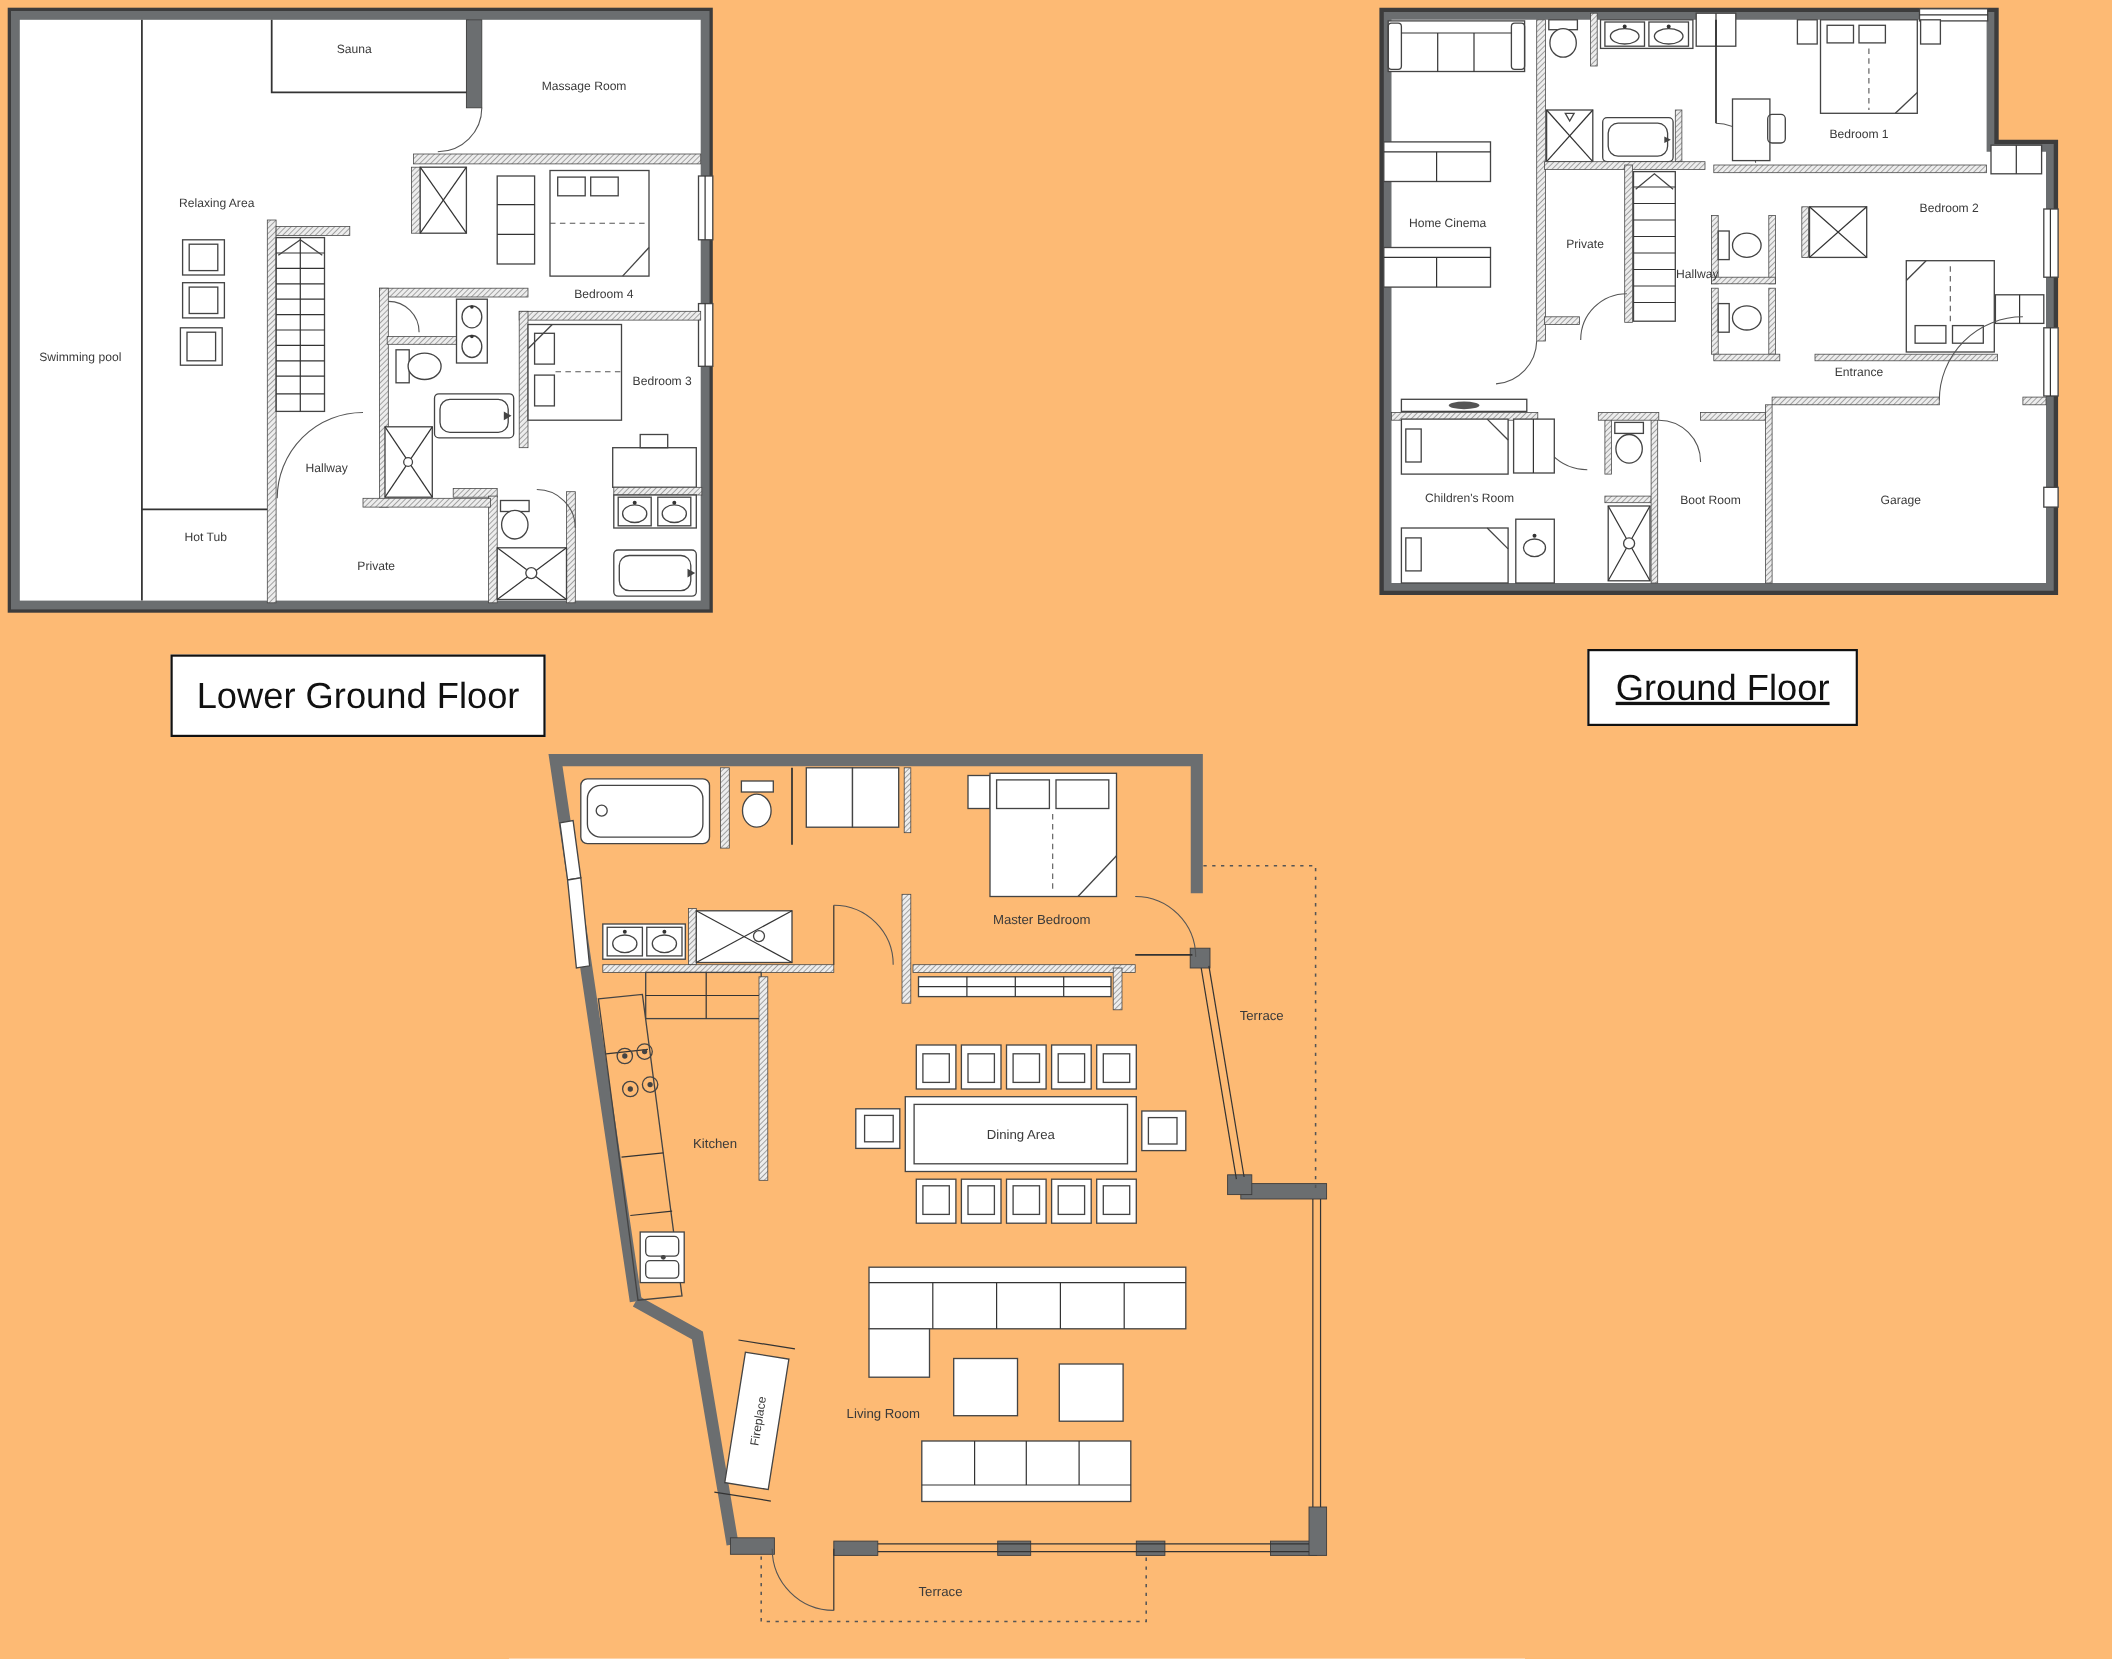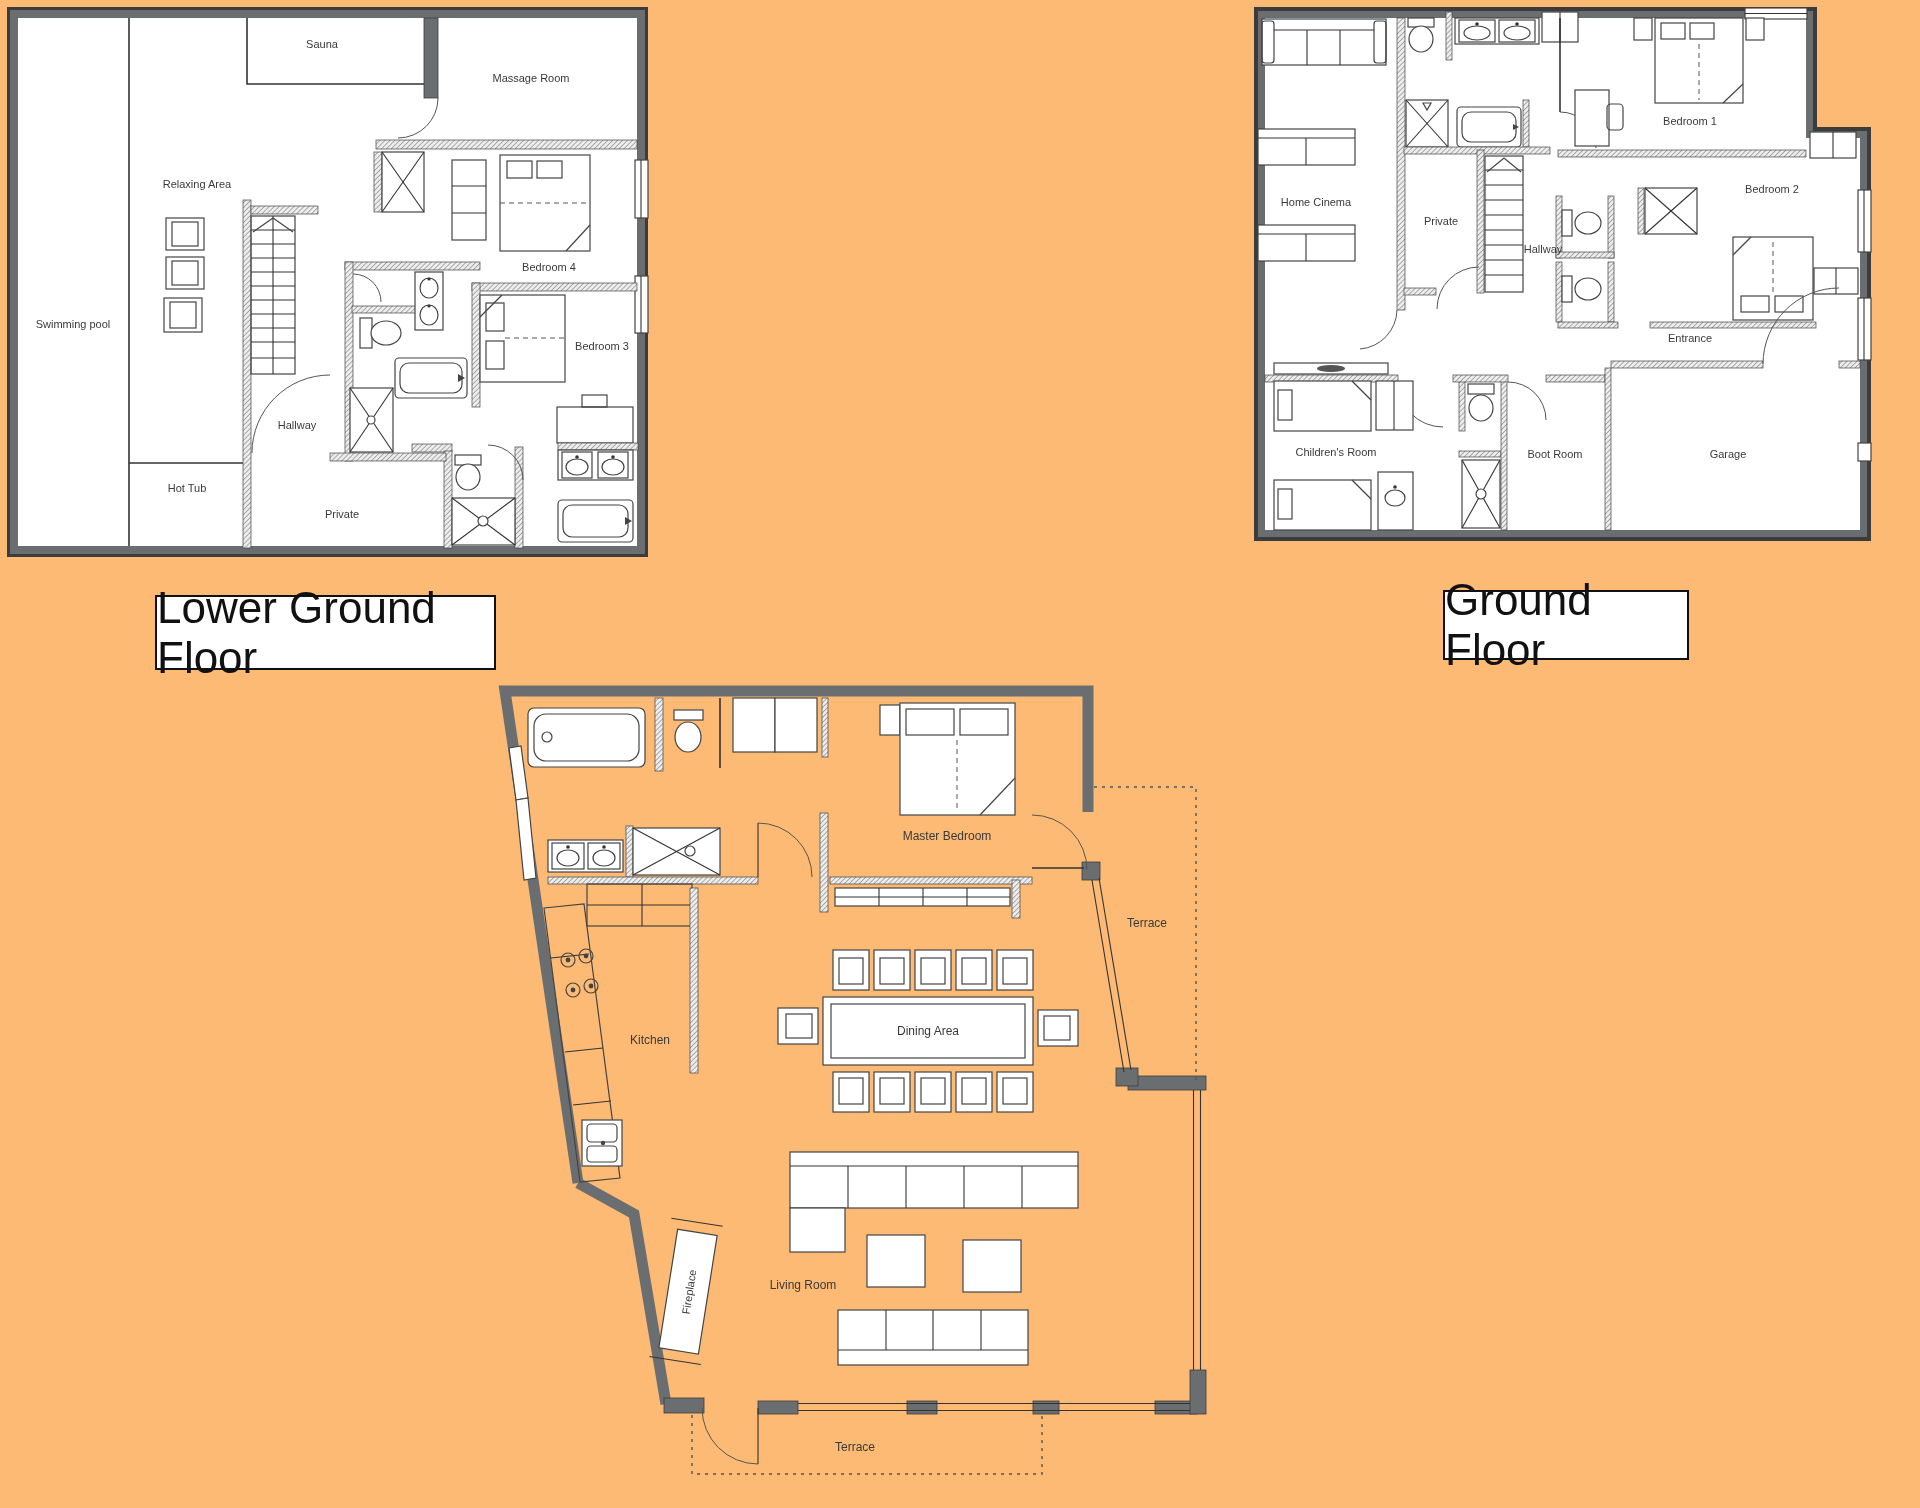--- a/index.html
+++ b/index.html
@@ -2,21 +2,21 @@
 <html><head>
 <meta charset="utf-8">
 <style>
   html,body{margin:0;padding:0;background:#fff;}
   #screen{position:relative;width:1920px;height:1508px;background:#fdba74;overflow:hidden;
           font-family:"Liberation Sans",sans-serif;padding-left:44px;}
   #plans{position:absolute;left:0;top:0;width:1920px;height:1508px;}
   .plan-label{font-family:"Liberation Sans",sans-serif;font-size:11px;fill:#3a3a3a;}
   .plan-label-lg{font-family:"Liberation Sans",sans-serif;font-size:12px;fill:#3a3a3a;}
   .floor-title{position:absolute;border:2.5px solid #111;background:#fff;display:flex;
-               align-items:center;justify-content:center;font-size:44px;color:#111;
+               align-items:center;justify-content:center;font-size:33px;color:#111;
                font-family:"Liberation Sans",sans-serif;}
   .w{stroke:#333;stroke-width:1.6;fill:none;}
   .w2{stroke:#333;stroke-width:1.1;fill:none;}
   .f{fill:#fff;stroke:#444;stroke-width:1.2;}
   .fn{fill:none;stroke:#444;stroke-width:1.2;}
   .dash{stroke:#555;stroke-width:1.4;fill:none;stroke-dasharray:3 5;}
   .bedline{stroke:#555;stroke-width:1;stroke-dasharray:5 4;fill:none;}
   .thick{stroke:#6b6e70;stroke-width:11;fill:none;}
   .gray{fill:#6b6e70;stroke:#3c3c3c;stroke-width:.8;}
   .hatch{fill:url(#hatchp);stroke:#444;stroke-width:.7;}
@@ -562,15 +562,15 @@
     <text x="947" y="840" text-anchor="middle" class="plan-label-lg">Master Bedroom</text>
     <text x="1147" y="927" text-anchor="middle" class="plan-label-lg">Terrace</text>
     <text x="650" y="1044" text-anchor="middle" class="plan-label-lg">Kitchen</text>
     <text x="928" y="1035" text-anchor="middle" class="plan-label-lg">Dining Area</text>
     <text x="803" y="1289" text-anchor="middle" class="plan-label-lg">Living Room</text>
     <text x="855" y="1451" text-anchor="middle" class="plan-label-lg">Terrace</text>
   </g>
 </svg>
 
 <div class="floor-title" style="left:155px;top:595px;width:337px;height:71px;">Lower Ground Floor</div>
-<div class="floor-title" style="left:1443px;top:590px;width:242px;height:66px;">Ground Floor</div>
+<div class="floor-title" style="left:1443px;top:590px;width:242px;height:66px;text-decoration:underline;">Ground Floor</div>
 
 </div>
 
 </body></html>

